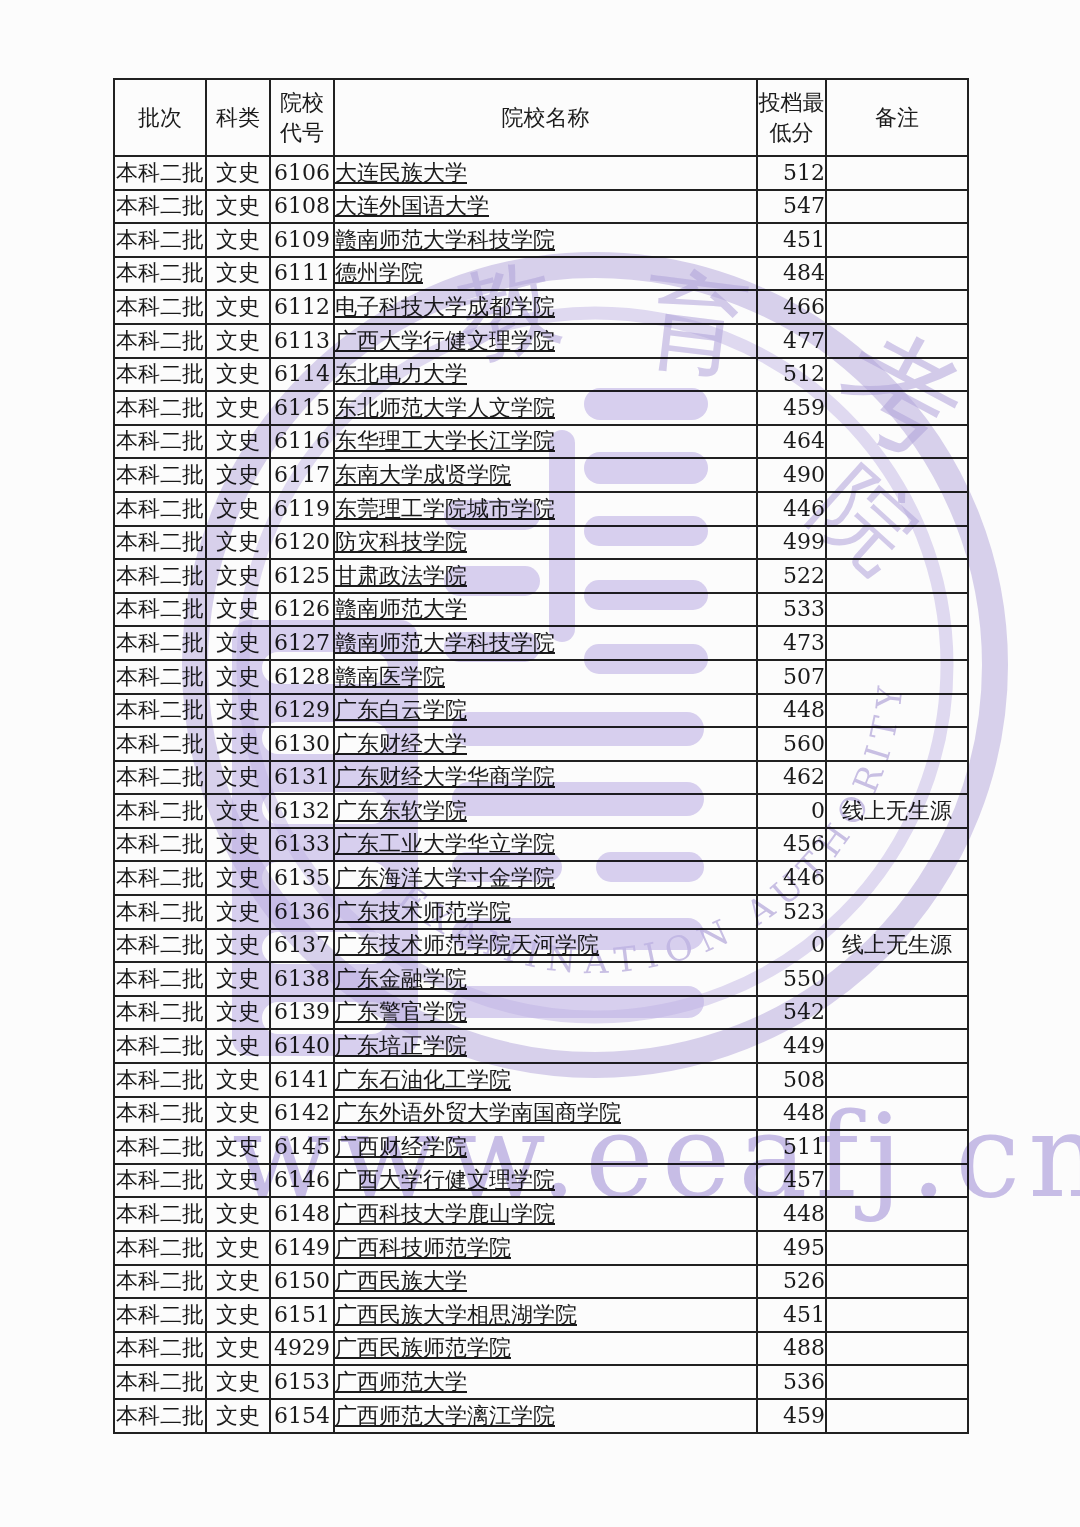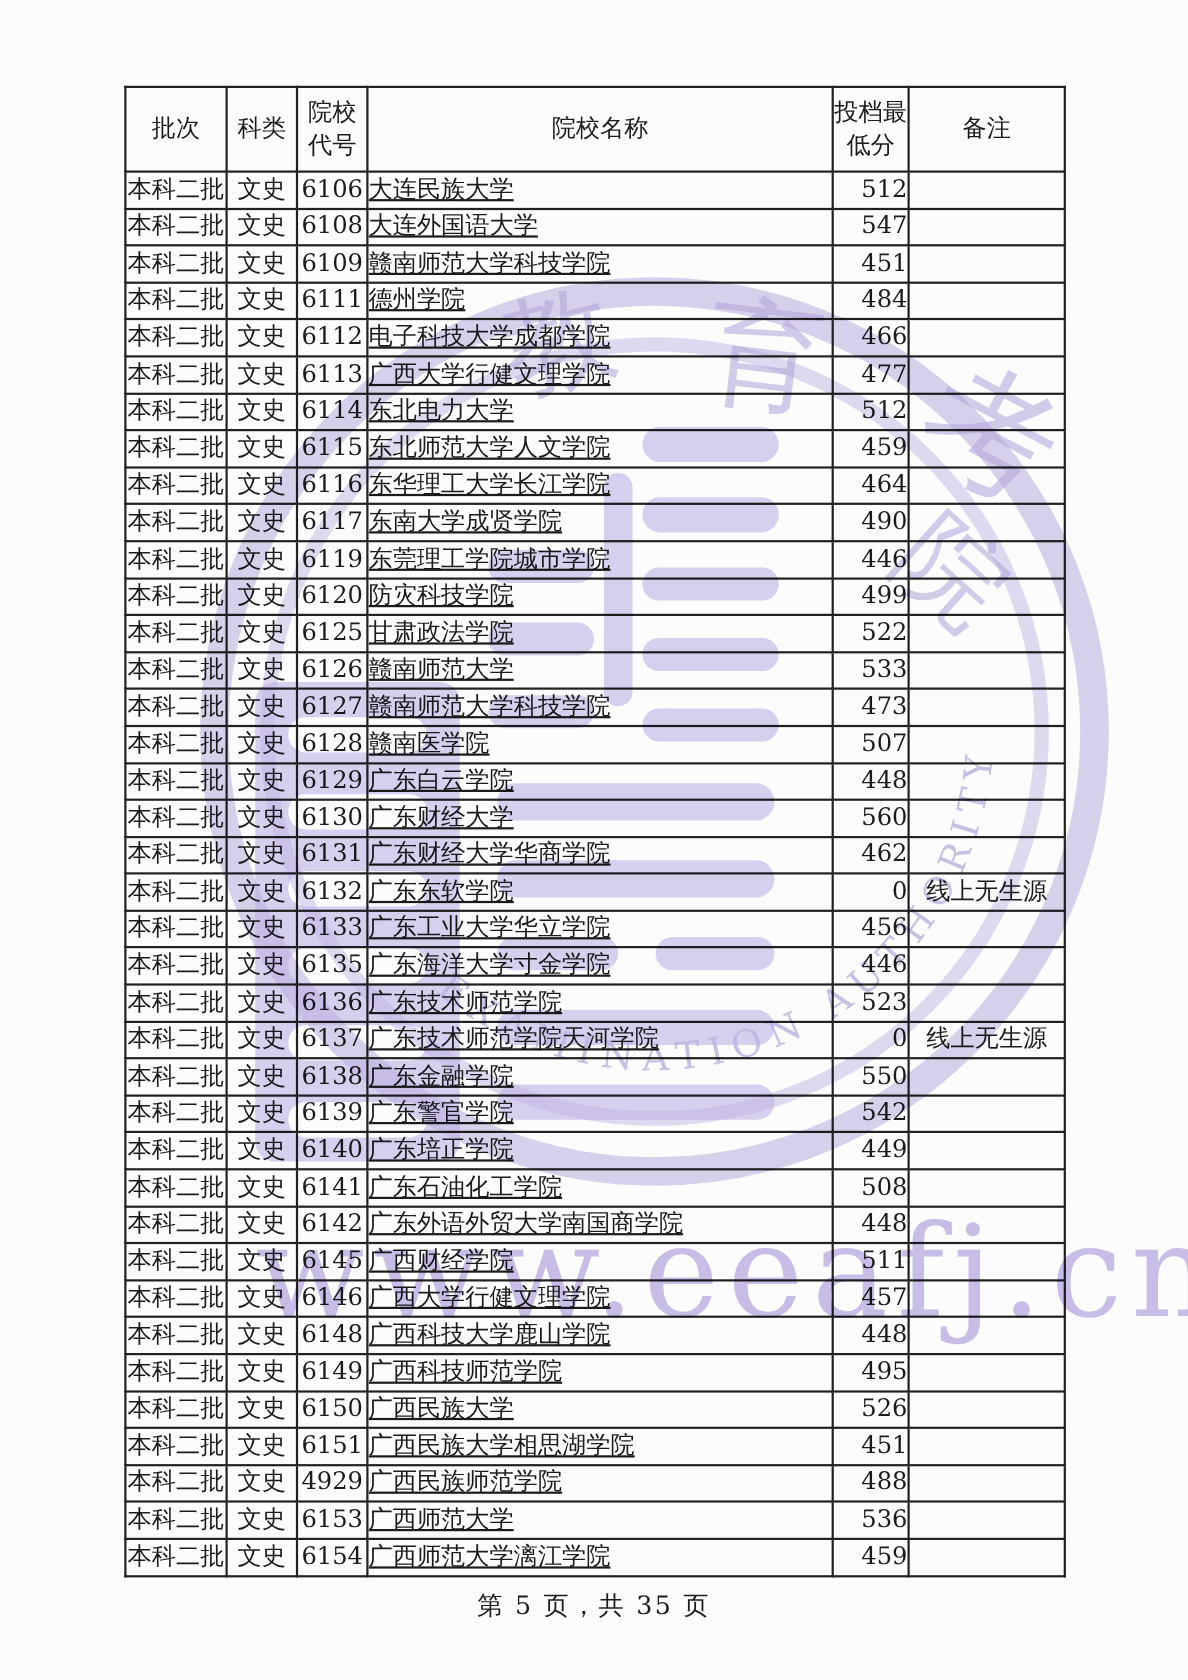--- a/index.html
+++ b/index.html
@@ -373,21 +373,20 @@
       <td class="c-batch">本科二批</td>
       <td class="c-subject">文史</td>
       <td class="c-code">6154</td>
       <td class="c-name">广西师范大学漓江学院</td>
       <td class="c-score">459</td>
       <td class="c-note"></td>
     </tr>
       </tbody>
   </table>
 
-  <div class="footer">第 5 页，共 35 页</div>
 
   <svg class="watermark" viewBox="0 0 1080 1527" xmlns="http://www.w3.org/2000/svg" aria-hidden="true">
     <defs>
       <path id="arcpath" d="M 396 902 A 310 310 0 0 0 863 510" fill="none"></path>
     </defs>
 
     <circle cx="595" cy="665" r="400" fill="none" stroke="#b6a8de" stroke-width="26" stroke-opacity="0.50"></circle>
     <circle cx="595" cy="665" r="352" fill="none" stroke="#bfb2e4" stroke-width="13" stroke-opacity="0.45"></circle>
 
     <g font-family="'DejaVu Serif','Liberation Serif',serif" fill="#b3a4dd" fill-opacity="0.55">

